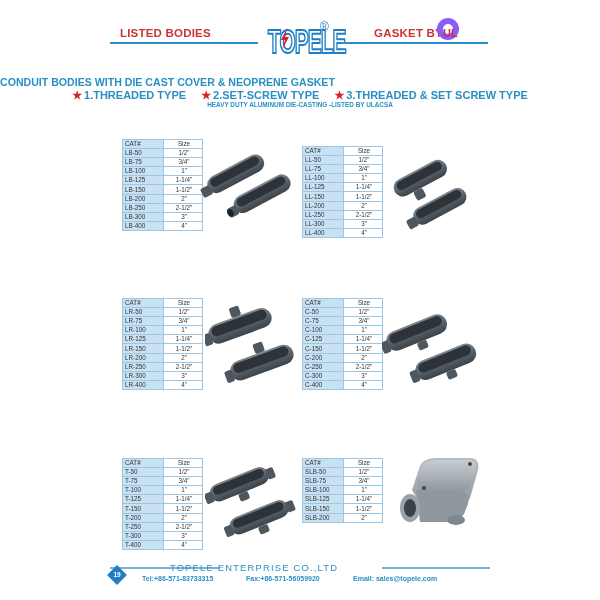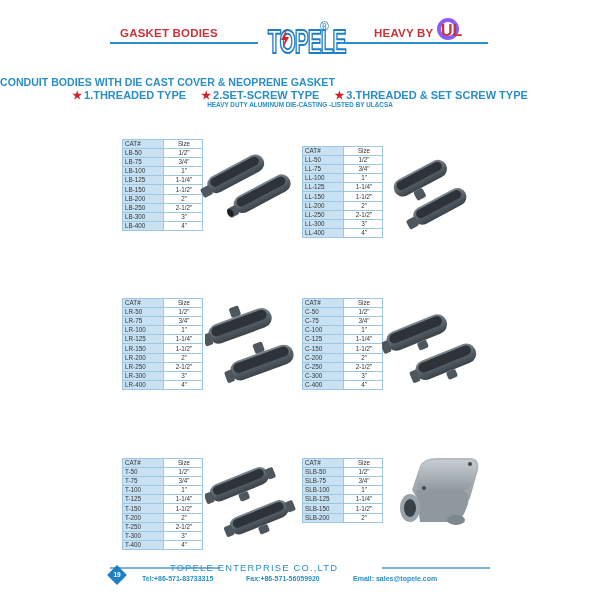--- a/index.html
+++ b/index.html
@@ -5,22 +5,22 @@
   html,body{margin:0;padding:0;background:#fff;}
   body{width:600px;height:600px;position:relative;overflow:hidden;font-family:"Liberation Sans",sans-serif;}
   .abs{position:absolute;}
   .hdr-red{color:#c8333a;font-weight:bold;font-size:11.5px;letter-spacing:0.2px;}
   .hline{position:absolute;height:2px;background:#2a8fd0;}
   .logo{position:absolute;left:268px;top:20px;width:60px;height:46px;}
   .logo-text{position:absolute;left:0;top:4px;font-family:"Liberation Sans",sans-serif;font-weight:bold;font-size:21px;color:#fff;
      -webkit-text-stroke:1.3px #1f7fc4;letter-spacing:-1px;transform:scaleY(1.55);transform-origin:top left;}
   .reg{position:absolute;left:52px;top:0;font-size:12px;color:#1f7fc4;}
   .bolt{position:absolute;left:12px;top:8px;width:10px;height:22px;}
-  .ul{position:absolute;left:437px;top:18px;width:22px;height:22px;border:4px solid #8b5cf6;border-radius:50%;box-sizing:border-box;
-      color:#c8333a;font-weight:bold;font-size:16px;text-align:center;line-height:18px;}
+  .ul{position:absolute;left:437px;top:18px;width:22px;height:22px;border:6px solid #8b5cf6;border-radius:50%;box-sizing:border-box;
+      color:#c8333a;font-weight:bold;font-size:11px;text-align:center;line-height:18px;}
   .title{position:absolute;left:0;width:600px;top:76px;text-align:left;color:#2a8fc5;font-weight:bold;font-size:10.6px;}
   .types{position:absolute;left:0;width:600px;top:89px;text-align:center;color:#2a8fc5;font-size:11px;font-weight:bold;}
   .types .star{color:#d2232a;margin-right:2px;}
   .types .item{margin:0 6px;}
   .sub{position:absolute;left:0;width:600px;top:101px;text-align:center;color:#2a8fc5;font-size:6.4px;font-weight:bold;}
   table.spec{position:absolute;border-collapse:collapse;font-size:6.3px;color:#333;}
   table.spec td{border:0.8px solid #9cc6e4;height:8.1px;padding:0 0 0 2px;line-height:8px;}
   table.spec td.c{width:38px;background:#c8e2f4;}
   table.spec td.s{width:36px;text-align:center;background:#fff;}
   table.spec tr.head td{background:#c8e2f4;}
@@ -28,30 +28,30 @@
   .prod{position:absolute;}
   .footer-line{position:absolute;height:1.5px;background:#7bb3d8;}
   .company{position:absolute;left:0;width:508px;top:562px;text-align:center;color:#2a8fc5;font-size:9.4px;letter-spacing:1.2px;}
   .contact{position:absolute;top:575px;color:#2a8fc5;font-size:7px;font-weight:bold;}
   .pagenum{position:absolute;left:110px;top:568px;width:14px;height:14px;background:#1f7fc4;transform:rotate(45deg);}
   .pagenum span{display:block;transform:rotate(-45deg);color:#fff;font-size:6.5px;text-align:center;line-height:14px;font-weight:bold;}
 </style>
 </head>
 <body>
 
-<div class="abs hdr-red" style="left:120px;top:27px;">GASKET BODIES</div>
+<div class="abs hdr-red" style="left:120px;top:27px;">LISTED BODIES</div>
 <div class="hline" style="left:110px;top:42px;width:148px;"></div>
 <div class="logo">
   <div class="logo-text">TOPELE</div>
   <svg class="bolt" viewBox="0 0 10 22">
       <polygon points="7,0 1,12 5,12 2,22 9,9 5,9" fill="#d2232a"></polygon>
     </svg>
   <div class="reg">®</div>
 </div>
-<div class="abs hdr-red" style="left:374px;top:27px;">HEAVY BY</div>
+<div class="abs hdr-red" style="left:374px;top:27px;">GASKET BY</div>
 <div class="ul">UL</div>
 <div class="hline" style="left:340px;top:42px;width:148px;"></div>
 
 <div class="title">CONDUIT BODIES WITH DIE CAST COVER &amp; NEOPRENE GASKET</div>
 <div class="types">
   <span class="item"><span class="star">★</span><span>1.THREADED TYPE</span></span>
   <span class="item"><span class="star">★</span><span>2.SET-SCREW  TYPE</span></span>
   <span class="item"><span class="star">★</span><span>3.THREADED &amp; SET SCREW  TYPE</span></span>
 </div>
 <div class="sub">HEAVY DUTY ALUMINUM DIE-CASTING -LISTED BY UL&amp;CSA</div>

